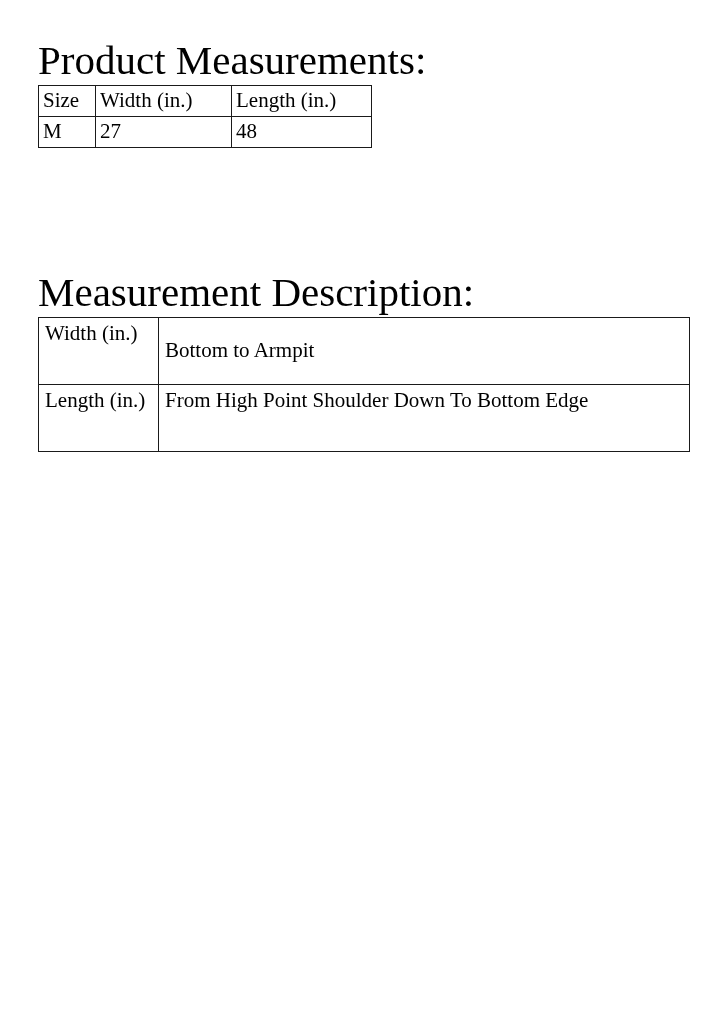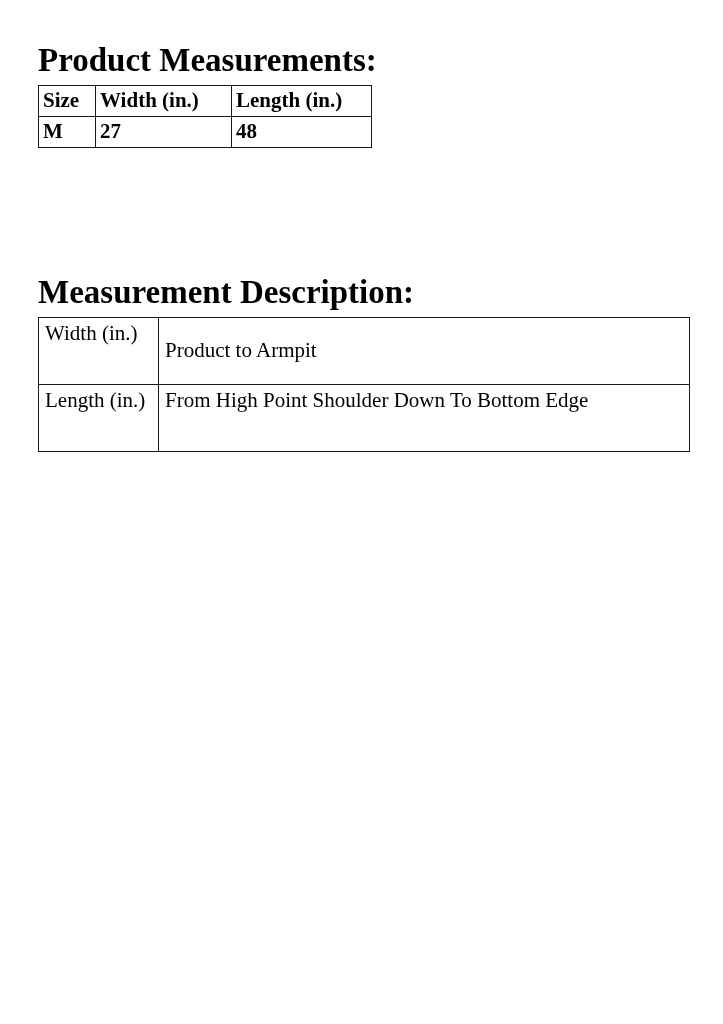--- a/index.html
+++ b/index.html
@@ -22,42 +22,42 @@
     padding: 0;
   }
   .section {
     position: absolute;
     left: 38px;
   }
   #product-section { top: 40px; }
   #description-section { top: 272px; }
 
   .section-heading {
-    font-size: 33px;
+    font-size: 41px;
     line-height: 40px;
-    font-weight: bold;
+    font-weight: normal;
     margin: 0 0 5px 0;
     white-space: nowrap;
   }
 
   table {
     border-collapse: collapse;
     font-size: 21px;
     line-height: 25px;
   }
   table.measurements {
     table-layout: fixed;
   }
   table.measurements td,
   table.measurements th {
     border: 1.5px solid #1a1a1a;
     padding: 2px 4px 3px 4px;
     text-align: left;
     vertical-align: top;
-    font-weight: bold;
+    font-weight: normal;
     white-space: nowrap;
   }
   table.measurements col.c-size   { width: 57px; }
   table.measurements col.c-width  { width: 136px; }
   table.measurements col.c-length { width: 140px; }
 
   table.description {
     width: 652px;
     table-layout: fixed;
   }
@@ -114,21 +114,21 @@
     <h1 class="section-heading">Measurement Description:</h1>
 
     <table class="description">
       <colgroup>
         <col class="c-term">
         <col>
       </colgroup>
       <tbody>
         <tr id="desc-row-1">
           <td class="term">Width (in.)</td>
-          <td class="def">Product to Armpit</td>
+          <td class="def">Bottom to Armpit</td>
         </tr>
         <tr id="desc-row-2">
           <td class="term">Length (in.)</td>
           <td class="def">From High Point Shoulder Down To Bottom Edge</td>
         </tr>
       </tbody>
     </table>
   </div>
 
 </div>

